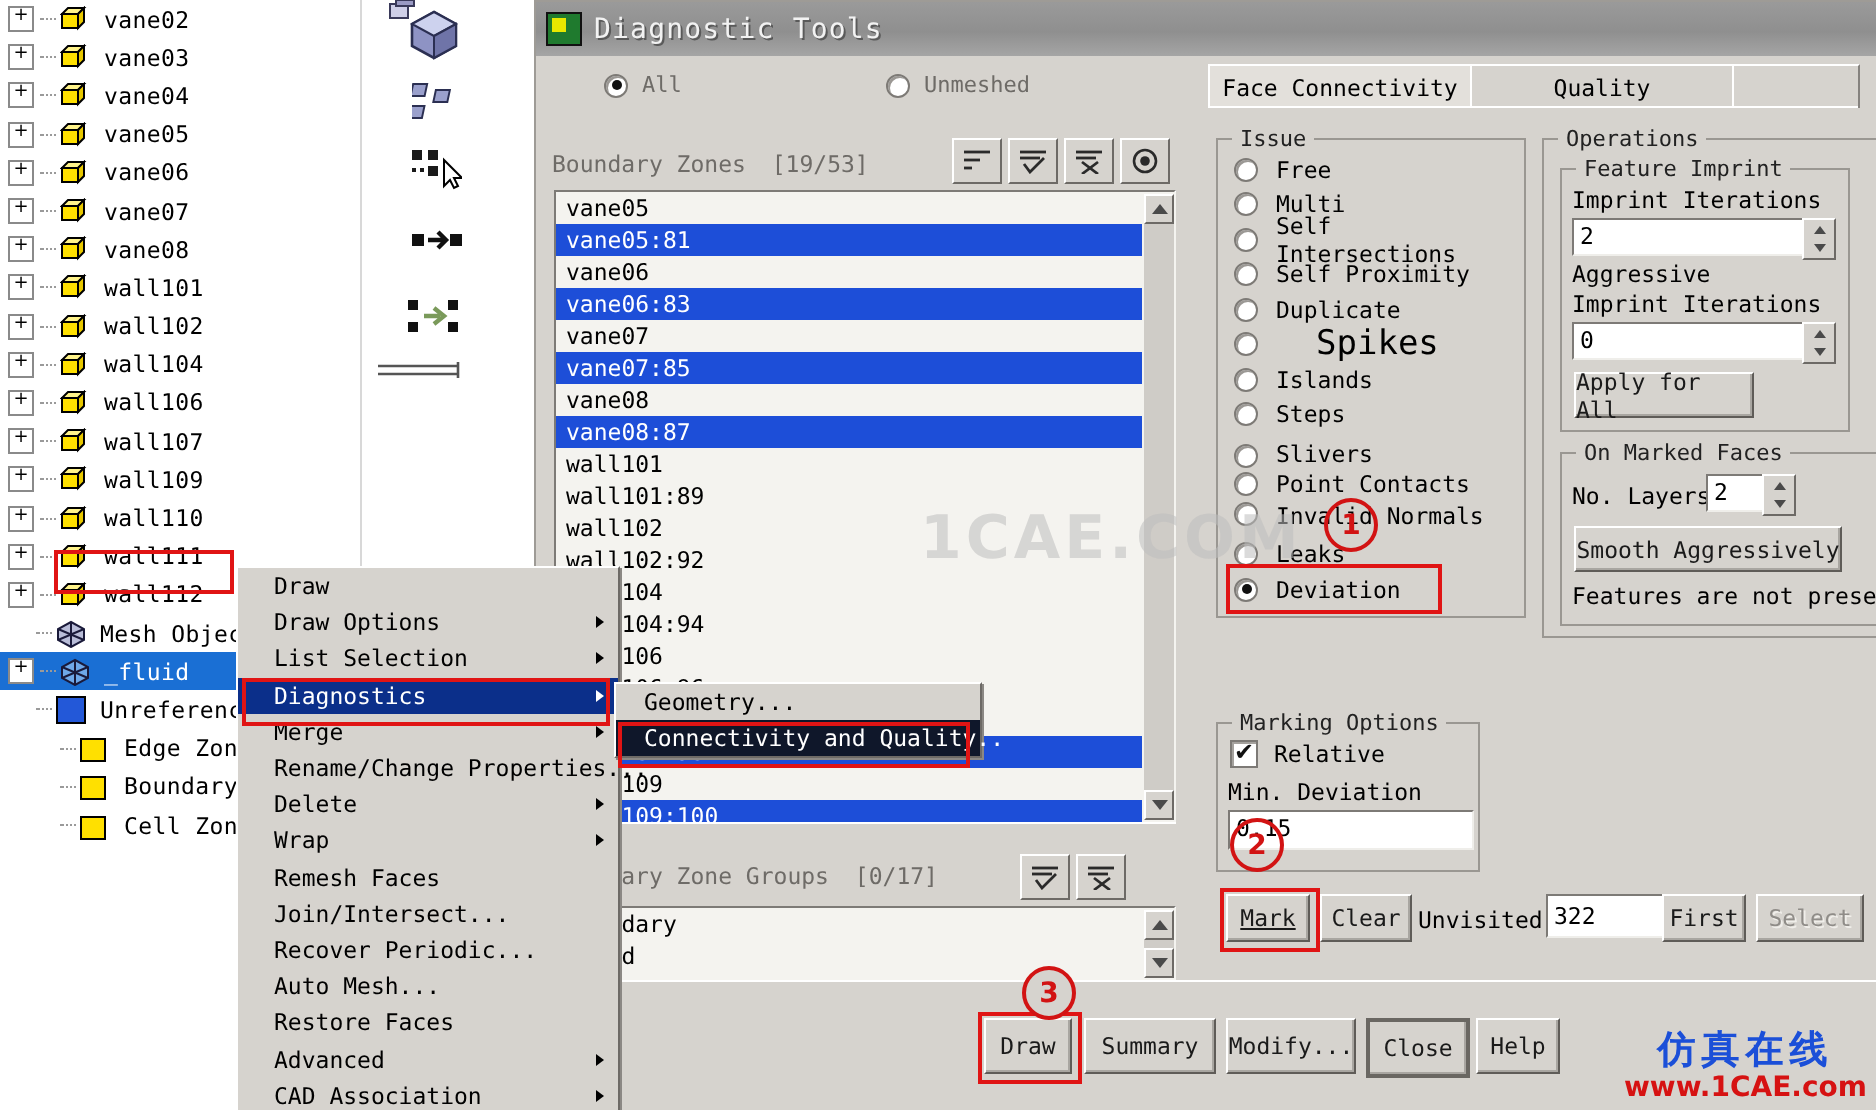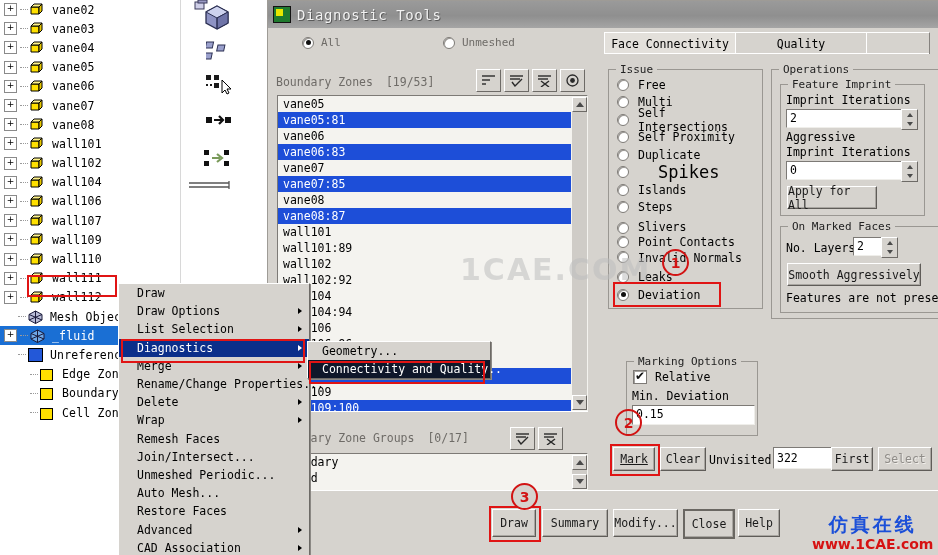--- a/index.html
+++ b/index.html
@@ -702,21 +702,21 @@
           </div>
         <div class="h">
             <span class="tri-dn" style="border-top-width:4px;border-left-width:3px;border-right-width:3px;"></span>
           </div>
       </div>
       <div class="btn" style="left:6px;top:36px;width:132px;height:21px;">Smooth Aggressively</div>
       <div class="lbl" style="left:5px;top:64px;">Features are not preserved</div>
     </div>
   </div>
 
-  <div class="grp" style="left:358px;top:360px;width:130px;height:73px;">
+  <div class="grp" style="left:340px;top:360px;width:130px;height:73px;">
     <span class="lg">Marking Options</span>
     <div style="position:absolute;left:6px;top:8px;display:flex;align-items:center;gap:8px;">
       <span class="chk on"></span>
       <span style="font-size:11.5px;">Relative</span>
     </div>
     <div class="lbl" style="left:5px;top:27px;">Min. Deviation</div>
     <div class="field" style="left:5px;top:43px;width:118px;height:18px;">0.15</div>
   </div>
   <div class="circ" style="left:347px;top:408px;width:23px;height:23px;">2</div>
 
@@ -772,21 +772,21 @@
       <span>Wrap</span>
       <span class="arrow"></span>
     </div>
     <div class="mi">
       <span>Remesh Faces</span>
     </div>
     <div class="mi">
       <span>Join/Intersect...</span>
     </div>
     <div class="mi">
-      <span>Unmeshed Periodic...</span>
+      <span>Recover Periodic...</span>
     </div>
     <div class="mi">
       <span>Auto Mesh...</span>
     </div>
     <div class="mi">
       <span>Restore Faces</span>
     </div>
     <div class="mi">
       <span>Advanced</span>
       <span class="arrow"></span>

